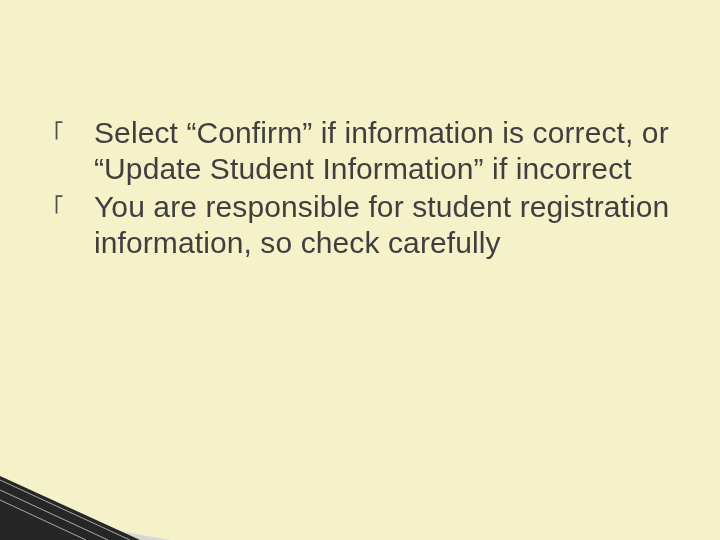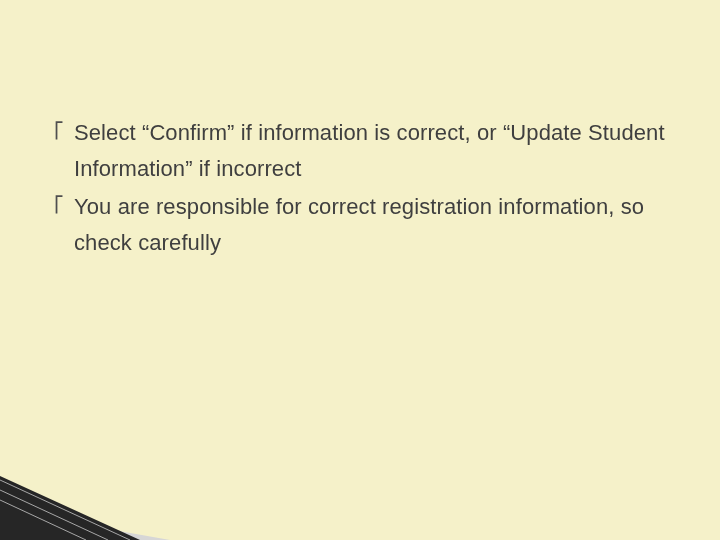--- a/index.html
+++ b/index.html
@@ -27,24 +27,25 @@
     width: 22px;
     font-size: 25px;
     line-height: 36px;
     color: #4f4f4f;
     font-weight: normal;
     font-family: Arial, sans-serif;
     text-align: left;
   }
   .bullet-text {
     flex: 1 1 auto;
-    font-size: 22px;
+    font-size: 30px;
     line-height: 36px;
     color: #3f3f3f;
     letter-spacing: 0.1px;
+    margin-left: 20px;
   }
   .corner-wedge {
     position: absolute;
     left: 0;
     bottom: 0;
     width: 170px;
     height: 64px;
     overflow: hidden;
   }
   .corner-wedge svg {
@@ -58,21 +59,21 @@
 
   <div class="content">
 
     <div class="bullet-item">
       <div class="bullet-marker">｢</div>
       <div class="bullet-text">Select “Confirm” if information is correct, or “Update Student Information” if incorrect</div>
     </div>
 
     <div class="bullet-item">
       <div class="bullet-marker">｢</div>
-      <div class="bullet-text">You are responsible for correct registration information, so check carefully</div>
+      <div class="bullet-text">You are responsible for student registration information, so check carefully</div>
     </div>
 
   </div>
 
   <div class="corner-wedge">
     <svg width="170" height="64" viewBox="0 0 170 64">
       <polygon points="0,34 170,64 0,64" fill="#d6d6d6"></polygon>
       <polygon points="0,0 140,64 0,64" fill="#262626"></polygon>
       <line x1="0" y1="24" x2="86" y2="64" stroke="#ffffff" stroke-width="0.6"></line>
       <line x1="0" y1="14" x2="108" y2="64" stroke="#ffffff" stroke-width="0.6"></line>

